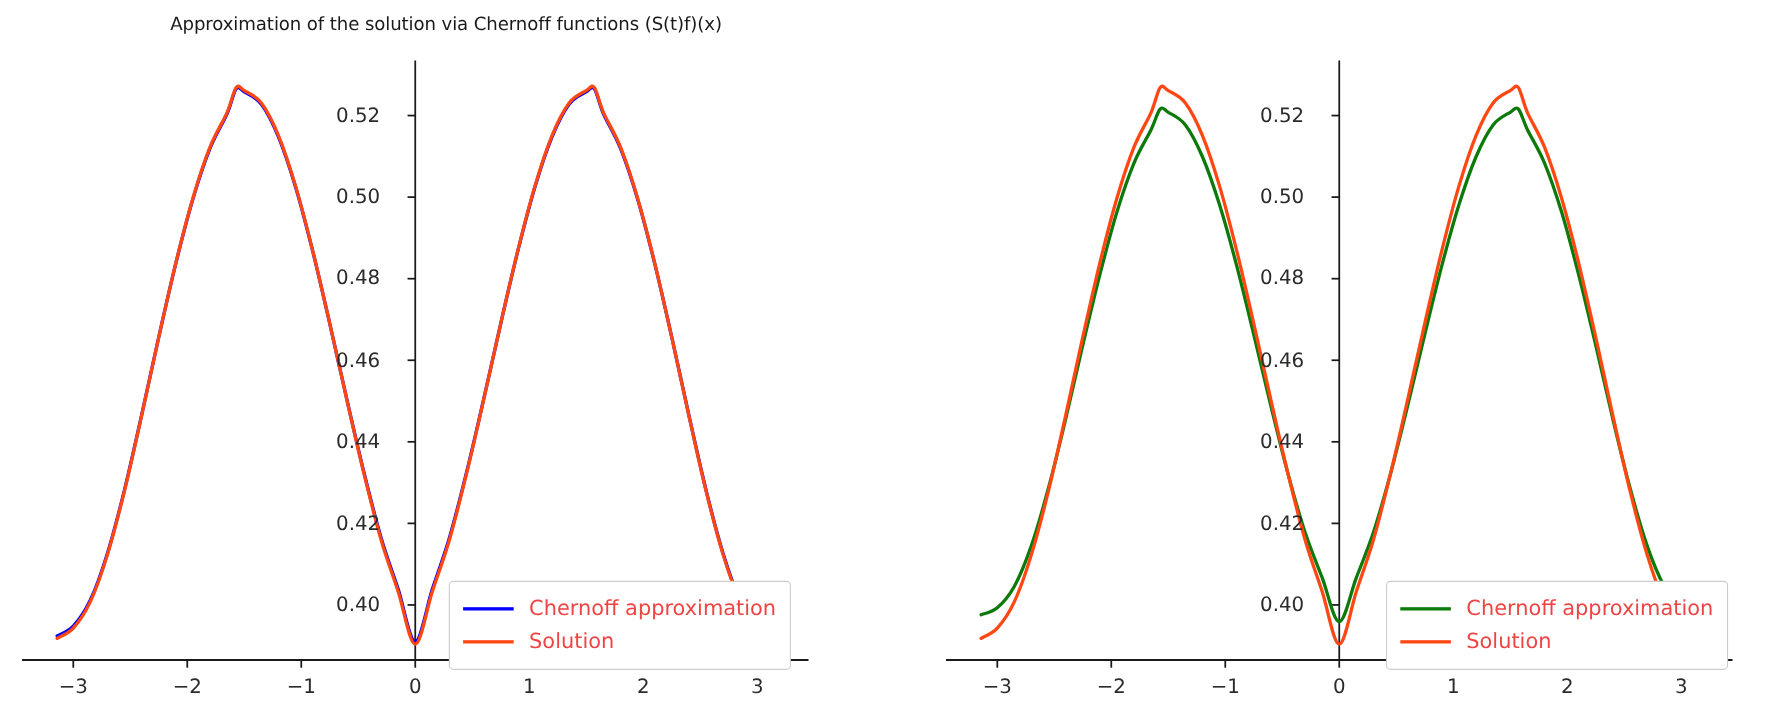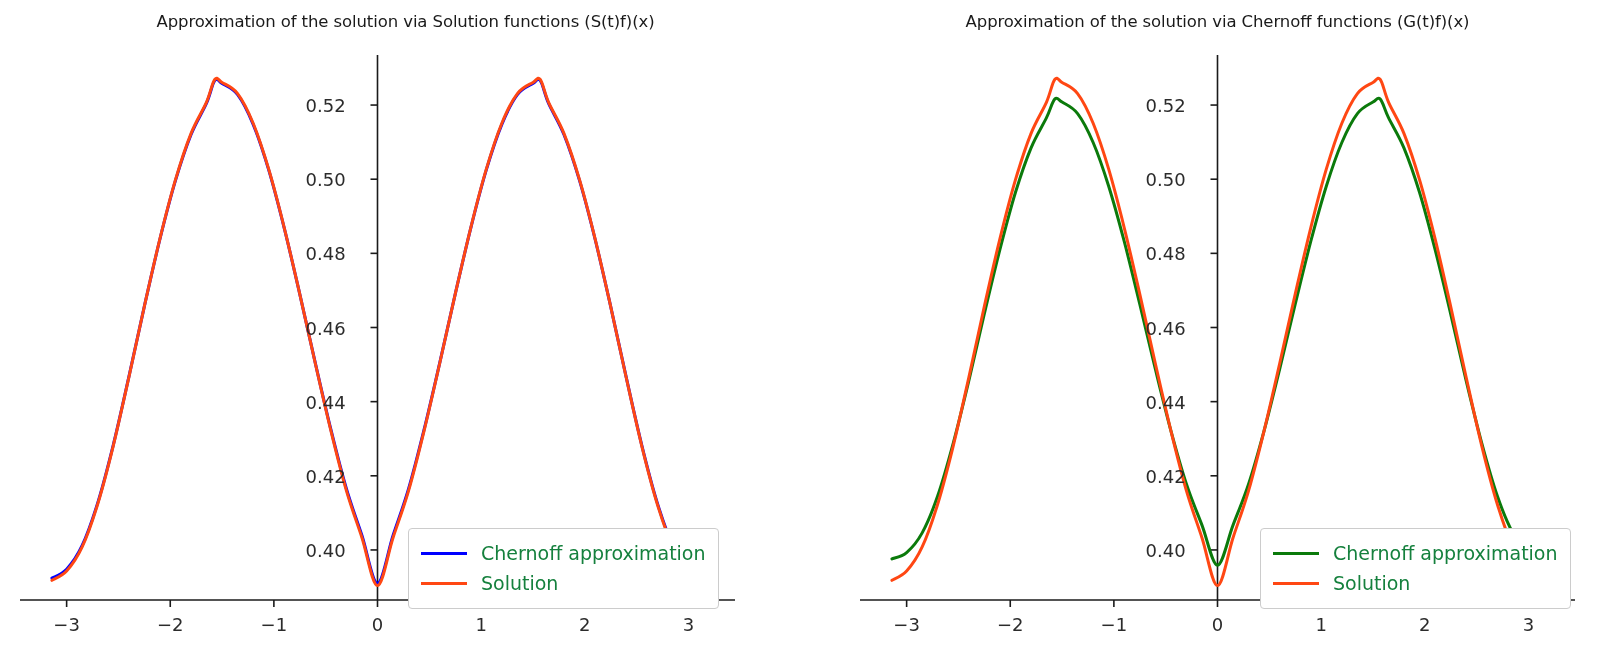--- a/index.html
+++ b/index.html
@@ -92,32 +92,32 @@
   .legend-swatch {
     width: 46px;
     height: 0;
     border-top-width: 3px;
     border-top-style: solid;
     margin-right: 14px;
     flex: 0 0 auto;
   }
   .legend-text {
     font-size: 19px;
-    color: #15803d;
+    color: #ef4444;
     white-space: nowrap;
     text-align: center;
   }
 </style>
 </head>
 <body>
 
 <div class="figure">
 
   <div class="panel panel-left">
-    <div class="plot-title">Approximation of the solution via Solution functions (S(t)f)(x)</div>
+    <div class="plot-title">Approximation of the solution via Chernoff functions (S(t)f)(x)</div>
     <div class="axes" id="axes-left">
       <svg class="plot" id="svg-left" width="715" height="545">
           <line x1="357.5" x2="357.5" y1="0" y2="545" stroke="#1a1a1a" stroke-width="1.6"></line>
           <line x1="0" x2="715" y1="545" y2="545" stroke="#1a1a1a" stroke-width="1.6"></line>
           <line x1="350.5" x2="357.5" y1="494.9489795918367" y2="494.9489795918367" stroke="#1a1a1a" stroke-width="1.6"></line>
           <line x1="350.5" x2="357.5" y1="420.7993197278912" y2="420.7993197278912" stroke="#1a1a1a" stroke-width="1.6"></line>
           <line x1="350.5" x2="357.5" y1="346.64965986394554" y2="346.64965986394554" stroke="#1a1a1a" stroke-width="1.6"></line>
           <line x1="350.5" x2="357.5" y1="272.4999999999999" y2="272.4999999999999" stroke="#1a1a1a" stroke-width="1.6"></line>
           <line x1="350.5" x2="357.5" y1="198.35034013605446" y2="198.35034013605446" stroke="#1a1a1a" stroke-width="1.6"></line>
           <line x1="350.5" x2="357.5" y1="124.2006802721088" y2="124.2006802721088" stroke="#1a1a1a" stroke-width="1.6"></line>
@@ -153,21 +153,20 @@
         <span class="legend-text">Chernoff approximation</span>
       </div>
       <div class="legend-row">
         <span class="legend-swatch" id="sw-l1" style="border-top-color: rgb(255, 71, 19);"></span>
         <span class="legend-text">Solution</span>
       </div>
     </div>
   </div>
 
   <div class="panel panel-right">
-    <div class="plot-title">Approximation of the solution via Chernoff functions (G(t)f)(x)</div>
     <div class="axes axes-right" id="axes-right" style="left:48px;">
       <svg class="plot" id="svg-right" width="715" height="545">
           <line x1="357.5" x2="357.5" y1="0" y2="545" stroke="#1a1a1a" stroke-width="1.6"></line>
           <line x1="0" x2="715" y1="545" y2="545" stroke="#1a1a1a" stroke-width="1.6"></line>
           <line x1="350.5" x2="357.5" y1="494.9489795918367" y2="494.9489795918367" stroke="#1a1a1a" stroke-width="1.6"></line>
           <line x1="350.5" x2="357.5" y1="420.7993197278912" y2="420.7993197278912" stroke="#1a1a1a" stroke-width="1.6"></line>
           <line x1="350.5" x2="357.5" y1="346.64965986394554" y2="346.64965986394554" stroke="#1a1a1a" stroke-width="1.6"></line>
           <line x1="350.5" x2="357.5" y1="272.4999999999999" y2="272.4999999999999" stroke="#1a1a1a" stroke-width="1.6"></line>
           <line x1="350.5" x2="357.5" y1="198.35034013605446" y2="198.35034013605446" stroke="#1a1a1a" stroke-width="1.6"></line>
           <line x1="350.5" x2="357.5" y1="124.2006802721088" y2="124.2006802721088" stroke="#1a1a1a" stroke-width="1.6"></line>

